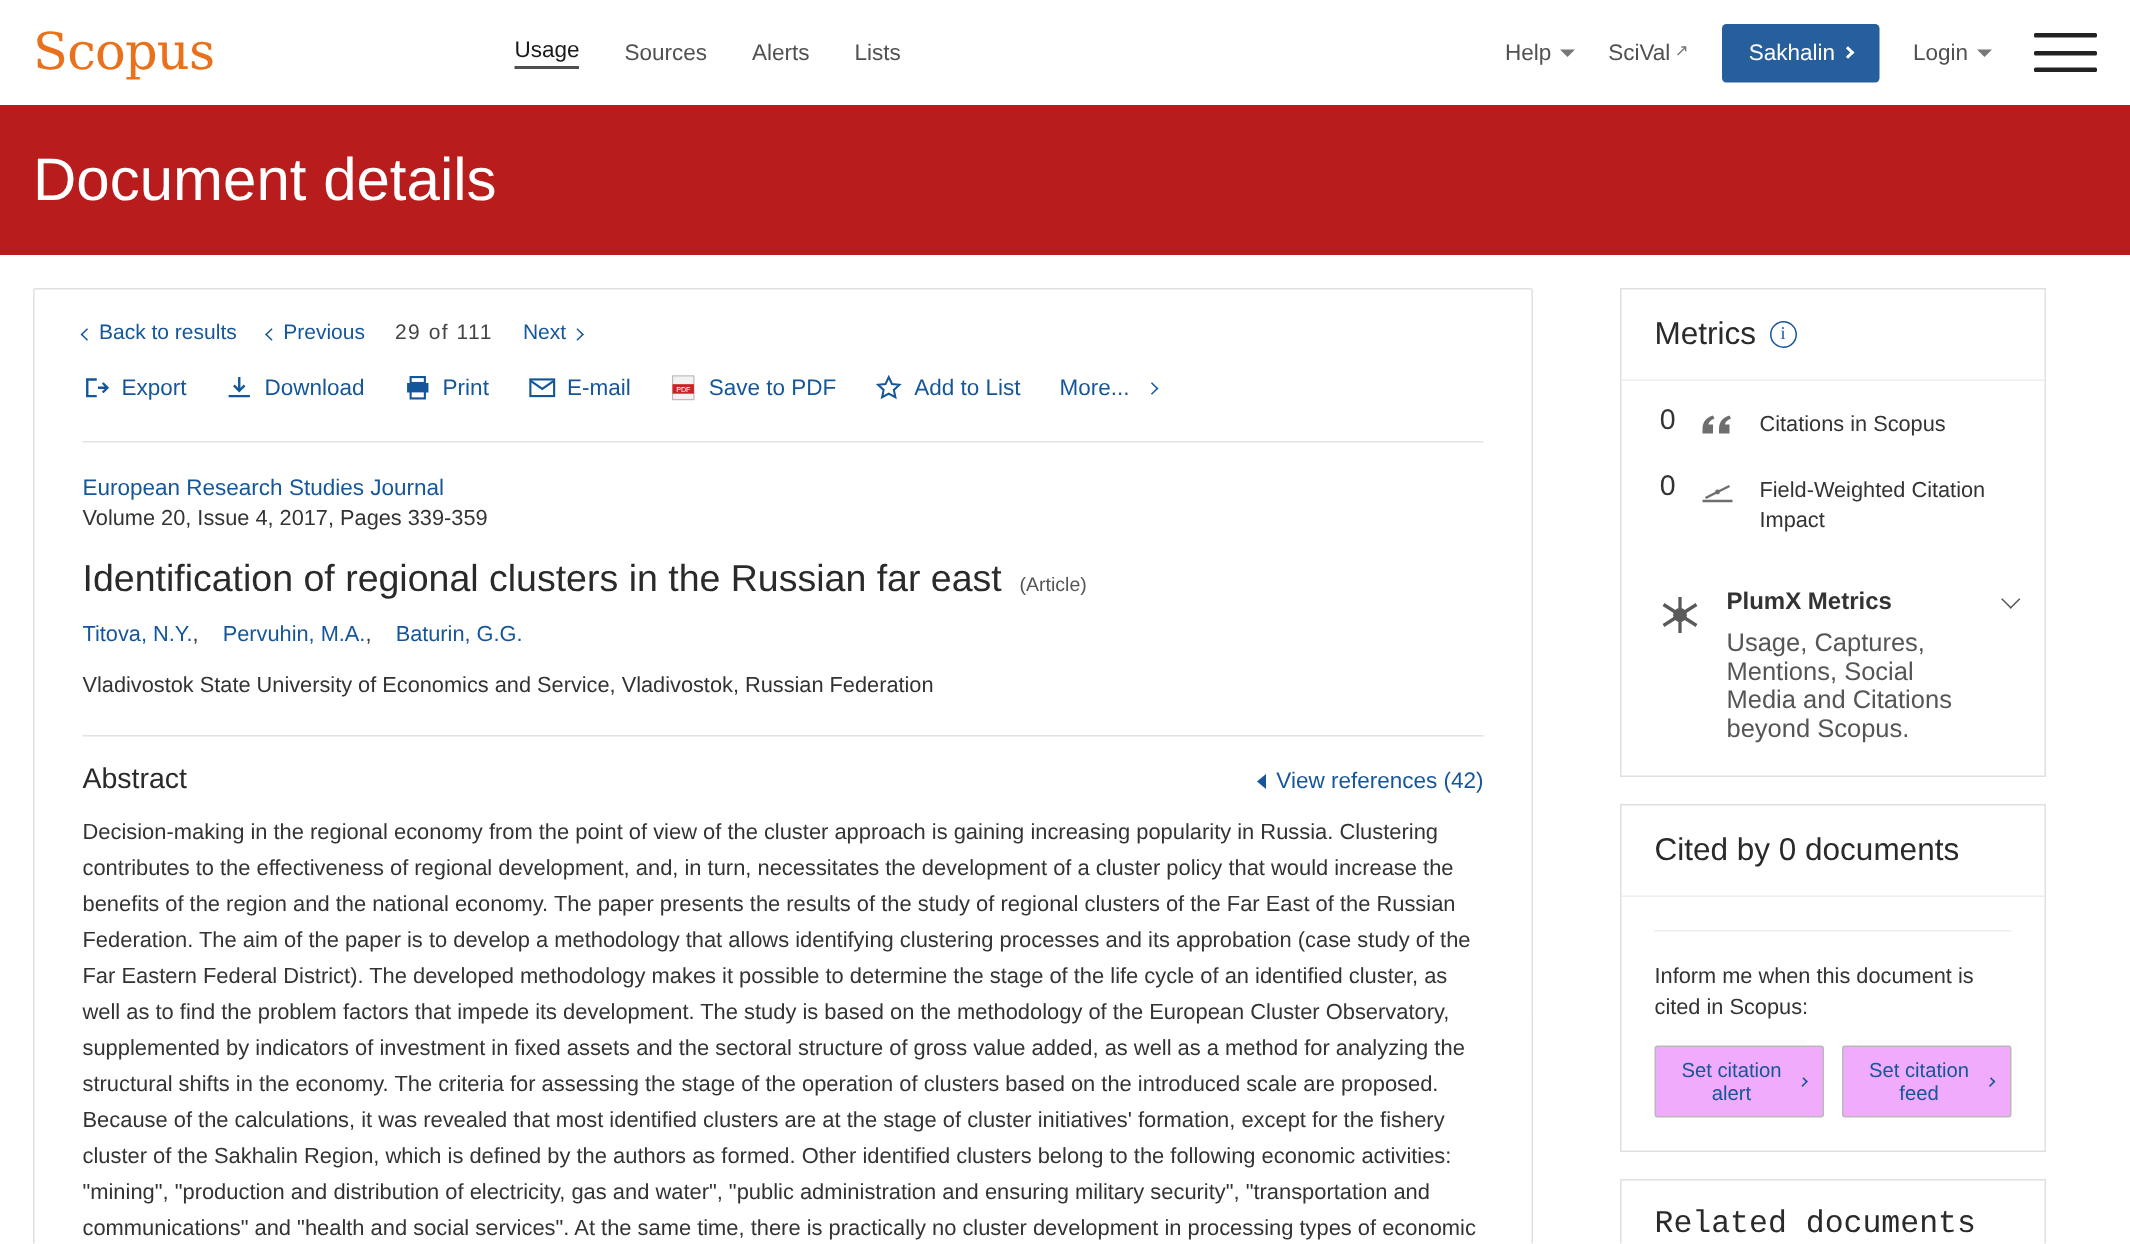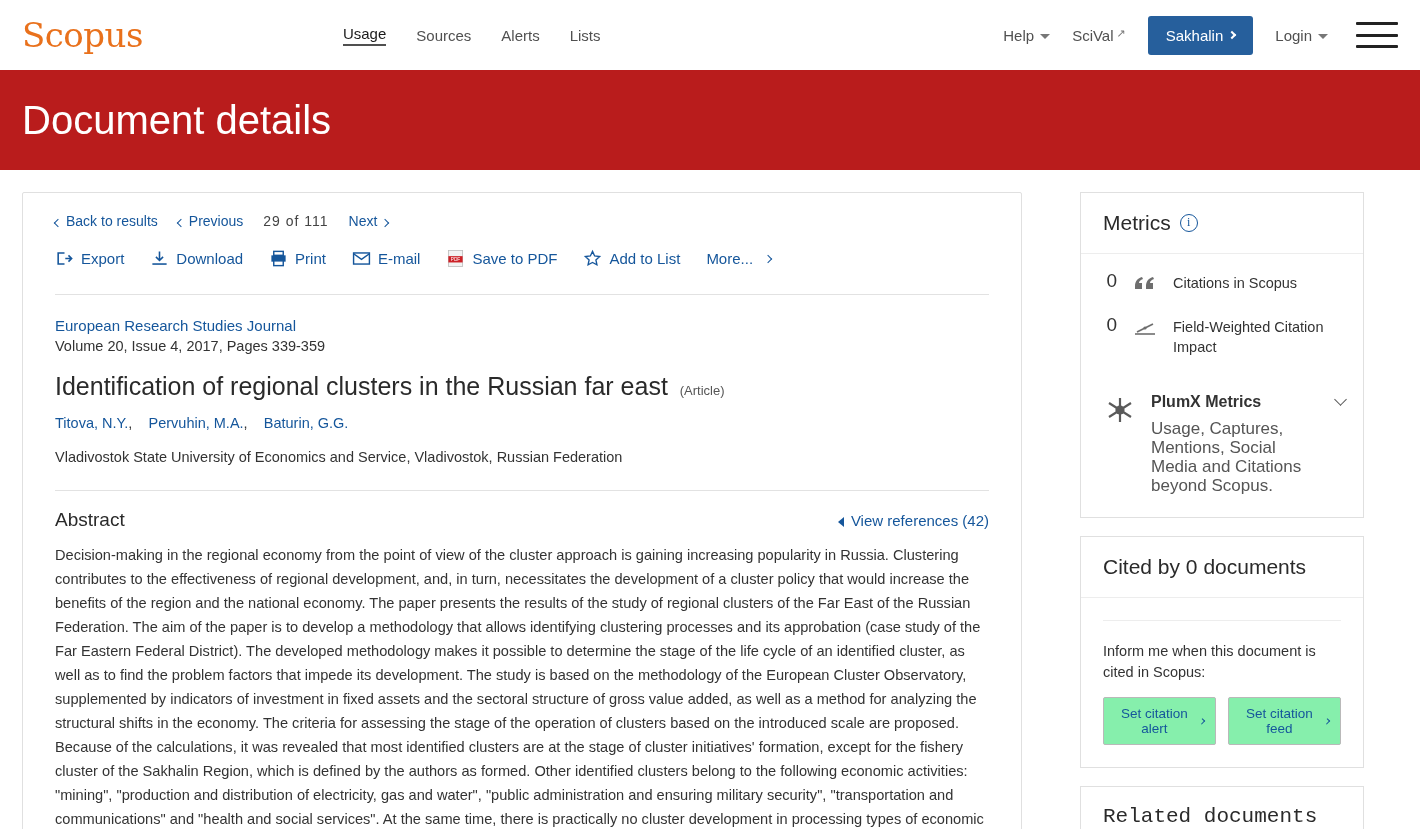--- a/index.html
+++ b/index.html
@@ -258,21 +258,21 @@
     border-right: 1.6px solid #555;
     border-bottom: 1.6px solid #555;
     transform: rotate(45deg);
     cursor: pointer;
   }
   .citedby-body { padding: 22px; }
   .citedby-body hr { border: 0; border-top: 1px solid #ededed; margin: 0 0 20px 0; }
   .inform { font-size: 14.5px; color: #333; line-height: 21px; margin-bottom: 14px; }
   .alert-btns { display: flex; gap: 12px; }
   .btn-outline {
-    background: #86efac;
+    background: #f0abfc;
     border: 1px solid #b9b9b9;
     border-radius: 2px;
     color: #15569b;
     font-size: 13.5px;
     padding: 8px 11px;
     cursor: pointer;
     display: flex; align-items: center; gap: 6px;
     font-family: "Liberation Sans", sans-serif;
   }
   .chev-right-sm {

